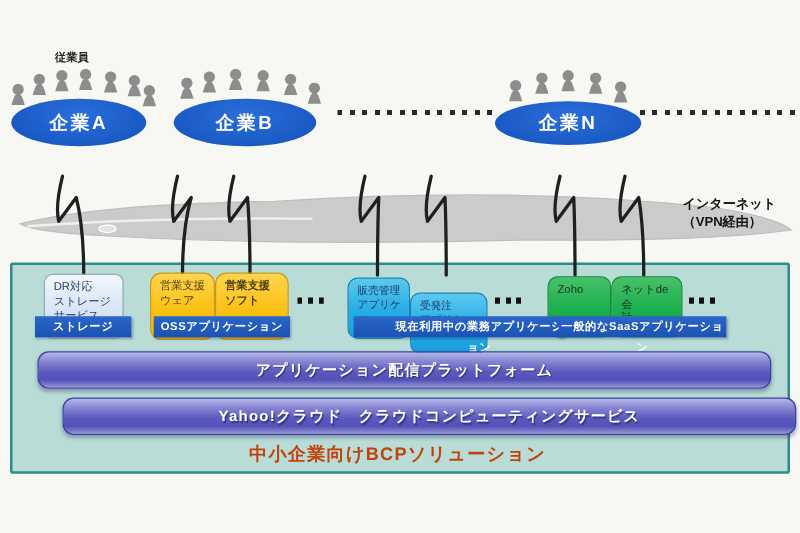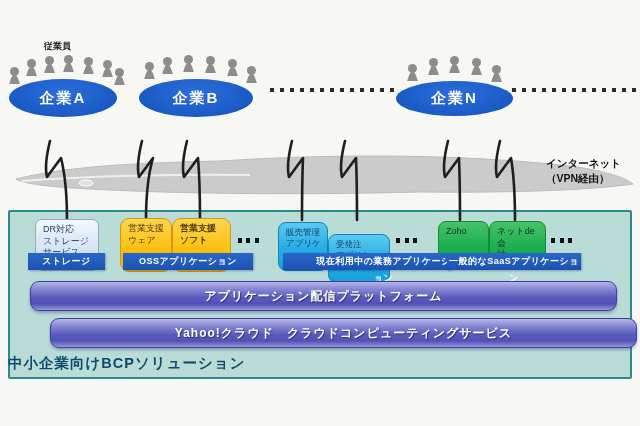--- a/index.html
+++ b/index.html
@@ -61,43 +61,43 @@
   .box-g1{left:438px;top:221px;width:51px;height:49px;}
   .box-g2{left:489px;top:221px;width:57px;height:49px;}
   .green{border-radius:8px;background:linear-gradient(180deg,#48c169 0%,#1eb050 50%,#14a243 100%);
          border:1.5px solid #0f8c35;color:#16321f;}
 
   
   .labelbar{z-index:3;background:linear-gradient(180deg,#2a67c8,#1a52b2);color:#fff;
             font-size:9px;font-weight:bold;text-align:center;line-height:17px;height:17px;
             letter-spacing:.5px;box-shadow:1px 1px 2px rgba(0,0,60,.3);}
   .lb-storage{left:28px;top:253px;width:77px;}
-  .lb-oss{left:123px;top:253px;width:130px;}
+  .lb-oss{left:123px;top:253px;width:109px;}
   .lb-biz{left:283px;top:253px;width:135px;padding-left:33px;}
   .lb-saas{left:447px;top:253px;width:134px;}
 
   
   .edots{height:5px;background:repeating-linear-gradient(90deg,#111 0 4px,transparent 4px 8.5px);z-index:3;}
   .ed1{left:238px;top:238px;width:21px;}
   .ed2{left:396px;top:238px;width:21px;}
   .ed3{left:551px;top:238px;width:21px;}
 
   
   .purplebar{left:30px;width:585px;height:28px;z-index:3;border-radius:9px;
              background:linear-gradient(180deg,#b6b6e8 0%,#8787d3 25%,#5b5bbe 55%,#5151b8 78%,#7f7fcb 93%,#9c9cdb 100%);
              border:1px solid #3d3da0;box-shadow:0 2px 3px rgba(40,40,100,.35);
              display:flex;align-items:center;justify-content:center;
              color:#fff;font-weight:bold;font-size:12px;letter-spacing:1px;
              text-shadow:1px 1px 1px rgba(0,0,40,.45);}
   .pb1{top:281px;}
   .pb2{top:318px;margin-left:20px;}
 
   
-  .footer-label{left:8px;top:354px;width:620px;z-index:3;
-                font-size:14.5px;font-weight:bold;color:#0c4a6e;letter-spacing:1px;}
+  .footer-label{left:8px;top:354px;width:620px;text-align:center;z-index:3;
+                font-size:14.5px;font-weight:bold;color:#c2410c;letter-spacing:1px;}
 </style>
 </head>
 <body>
 
 <div class="stage">
 
   <div class="abs employees-label">従業員</div>
 
   <div class="abs dotted d1"></div>
   <div class="abs dotted d2"></div>

